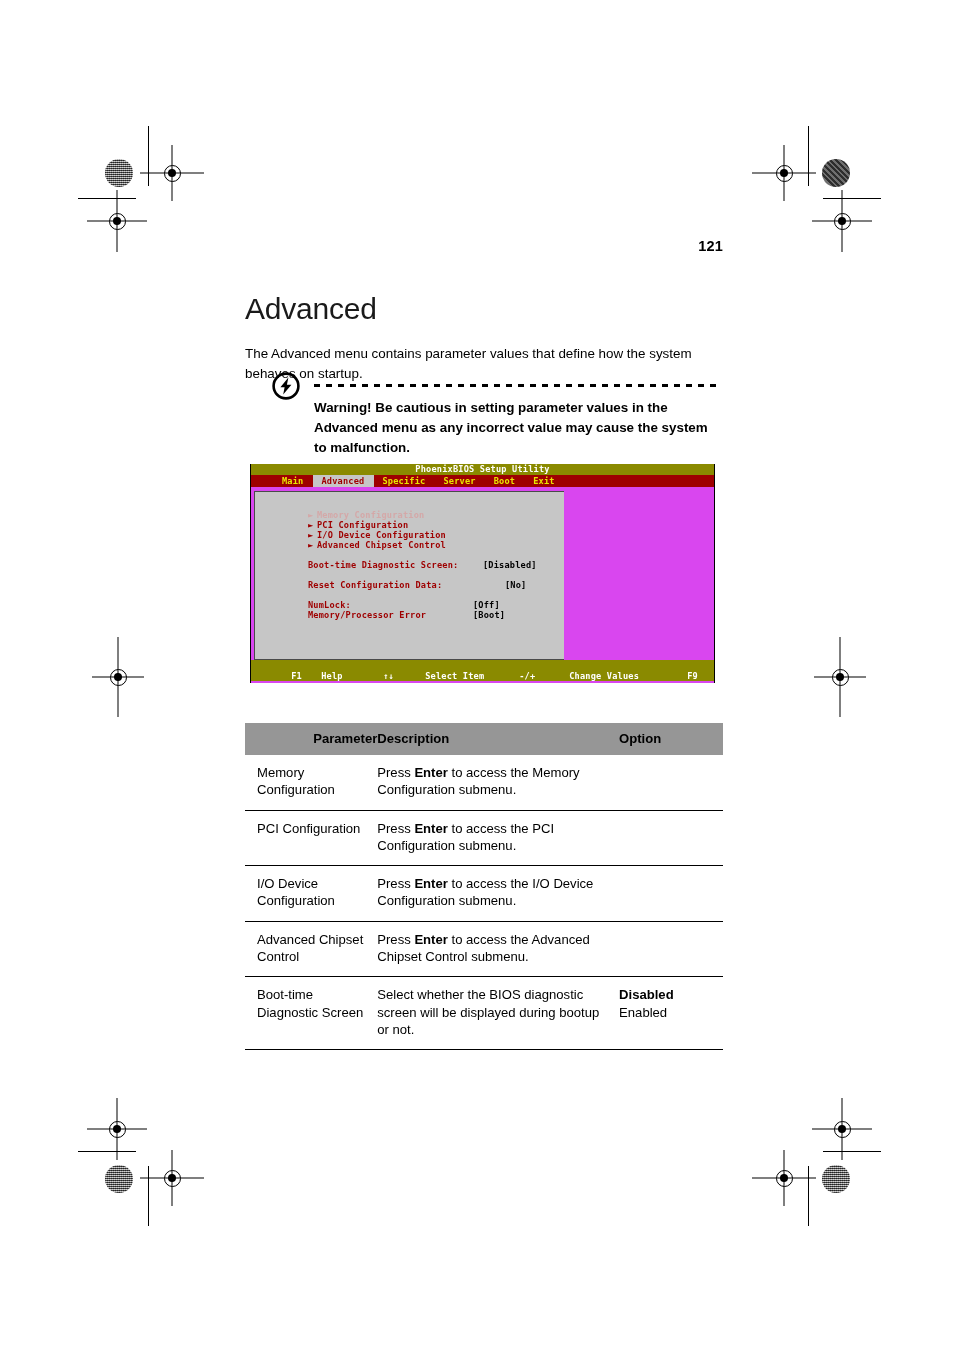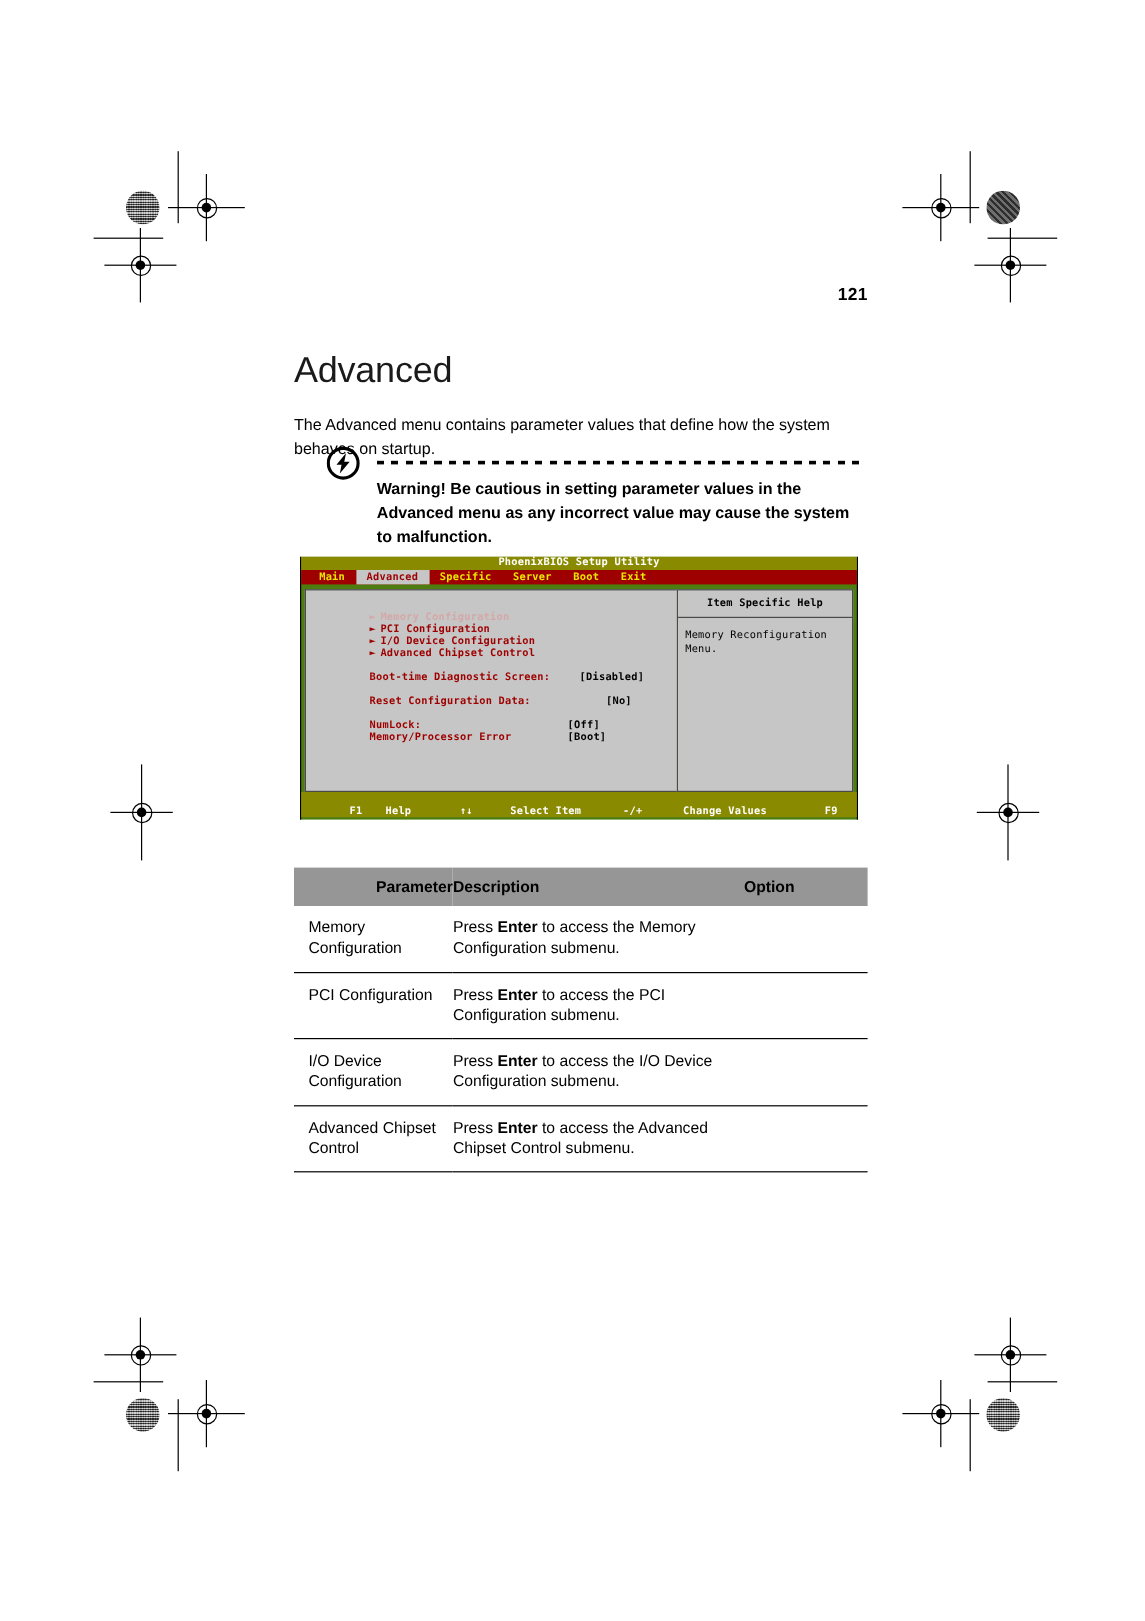--- a/index.html
+++ b/index.html
@@ -69,34 +69,34 @@
     background-image: repeating-linear-gradient(90deg, #000 0 6px, transparent 6px 12px);
   }
   .warn-text {
     position: absolute; left: 42px; top: 30px; width: 400px;
     font-size: 13.4px; font-weight: 700; line-height: 1.48;
   }
 
   
   .bios {
     position: absolute; left: 250px; top: 464px; width: 465px; height: 219px;
-    background: #4d7c0f;
+    background: #d946ef;
     font-family: "DejaVu Sans Mono", "Liberation Mono", monospace;
     font-size: 8.6px; line-height: 1.18; letter-spacing: .2px;
     box-sizing: border-box;
     border-left: 1px solid #000; border-right: 1px solid #000;
   }
   .bios-title {
     height: 11px; background: #8a8a00; color: #ffffff;
     text-align: center; font-weight: 700; font-size: 8.6px;
     line-height: 11px;
   }
   .bios-tabs {
     height: 12px; background: #9e0000; display: flex; align-items: stretch;
-    padding-left: 6px; box-sizing: border-box;
+    padding-left: 22px; box-sizing: border-box;
   }
   .bios-tab {
     color: #e8e800; font-weight: 700; line-height: 12px;
     padding: 0 9px; white-space: nowrap; font-size: 8.6px;
   }
   .bios-tab.active { background: #c6c6c6; color: #9e0000; }
   .bios-body {
     position: relative; height: 173px; padding: 4px 3px 0 3px;
     box-sizing: border-box; display: flex;
   }
@@ -274,24 +274,20 @@
       </div>
       <div class="bline gap"></div>
       <div class="bline">
         <span style="display:inline-block;width:165px;">NumLock:</span><span class="bval">[Off]</span>
       </div>
       <div class="bline">
         <span style="display:inline-block;width:165px;">Memory/Processor Error</span><span class="bval">[Boot]</span>
       </div>
     </div>
 
-    <div class="bios-right">
-      <div class="help-head">Item Specific Help</div>
-      <div class="help-body">Memory Reconfiguration Menu.</div>
-    </div>
   </div>
 
   <div class="bios-status">
     <div class="srow">
       <span style="display:inline-block;width:30px;">F1</span><span style="display:inline-block;width:62px;">Help</span><span style="display:inline-block;width:42px;">↑↓</span><span style="display:inline-block;width:94px;">Select Item</span><span style="display:inline-block;width:50px;">-/+</span><span style="display:inline-block;width:118px;">Change Values</span><span style="display:inline-block;width:35px;">F9</span><span>Setup Defaults</span>
     </div>
     <div class="srow">
       <span style="display:inline-block;width:30px;">Esc</span><span style="display:inline-block;width:62px;">Exit</span><span style="display:inline-block;width:42px;">←→</span><span style="display:inline-block;width:94px;">Select Menu</span><span style="display:inline-block;width:50px;">Enter</span><span style="display:inline-block;width:118px;">Select ► Sub-Menu</span><span style="display:inline-block;width:35px;">F10</span><span>Save and Exit</span>
     </div>
   </div>
@@ -331,14 +327,22 @@
         </td>
     </tr>
     <tr>
       <td class="c1">Advanced Chipset Control</td>
       <td><span>Press </span><b class="kw">Enter</b><span> to access the Advanced Chipset Control submenu.</span></td>
       <td>
           <span class="opt-strong"></span>
           <span class="opt-plain"></span>
         </td>
     </tr>
+    <tr>
+      <td class="c1">Boot-time Diagnostic Screen</td>
+      <td><span>Select whether the BIOS diagnostic screen will be displayed during bootup or not.</span><b class="kw"></b><span></span></td>
+      <td>
+          <span class="opt-strong">Disabled</span>
+          <span class="opt-plain">Enabled</span>
+        </td>
+    </tr>
   </tbody>
 </table>
 
 </body></html>

